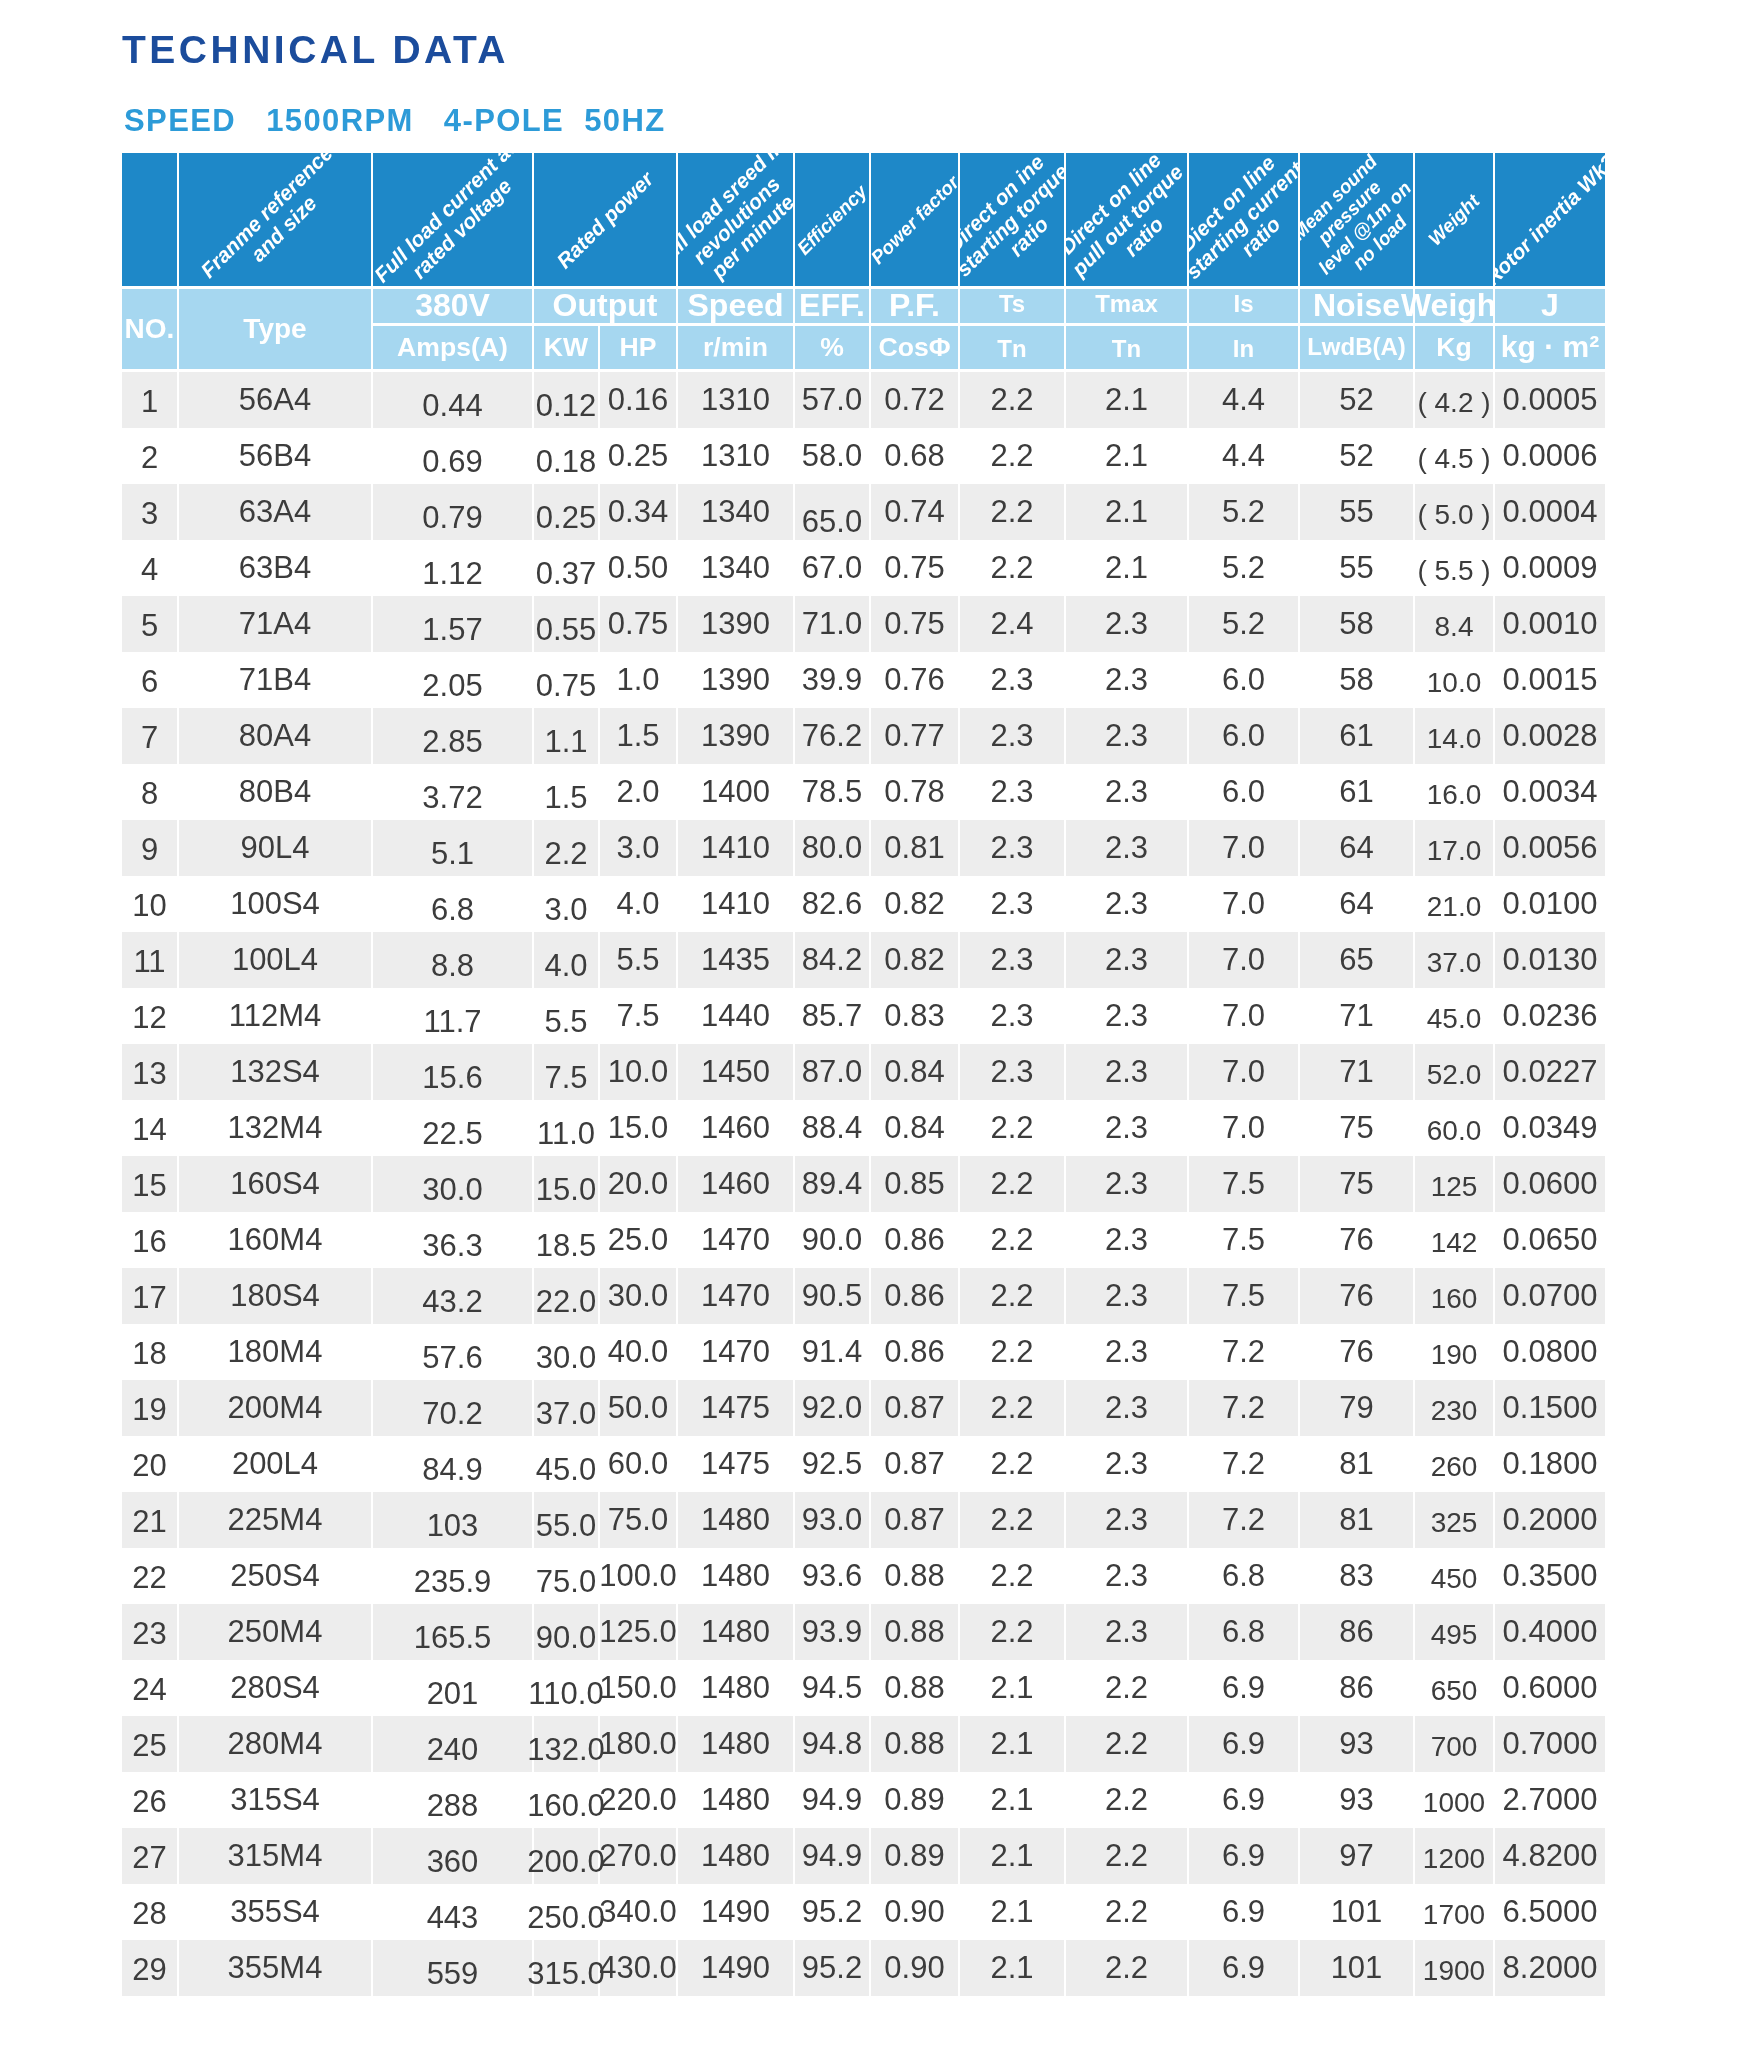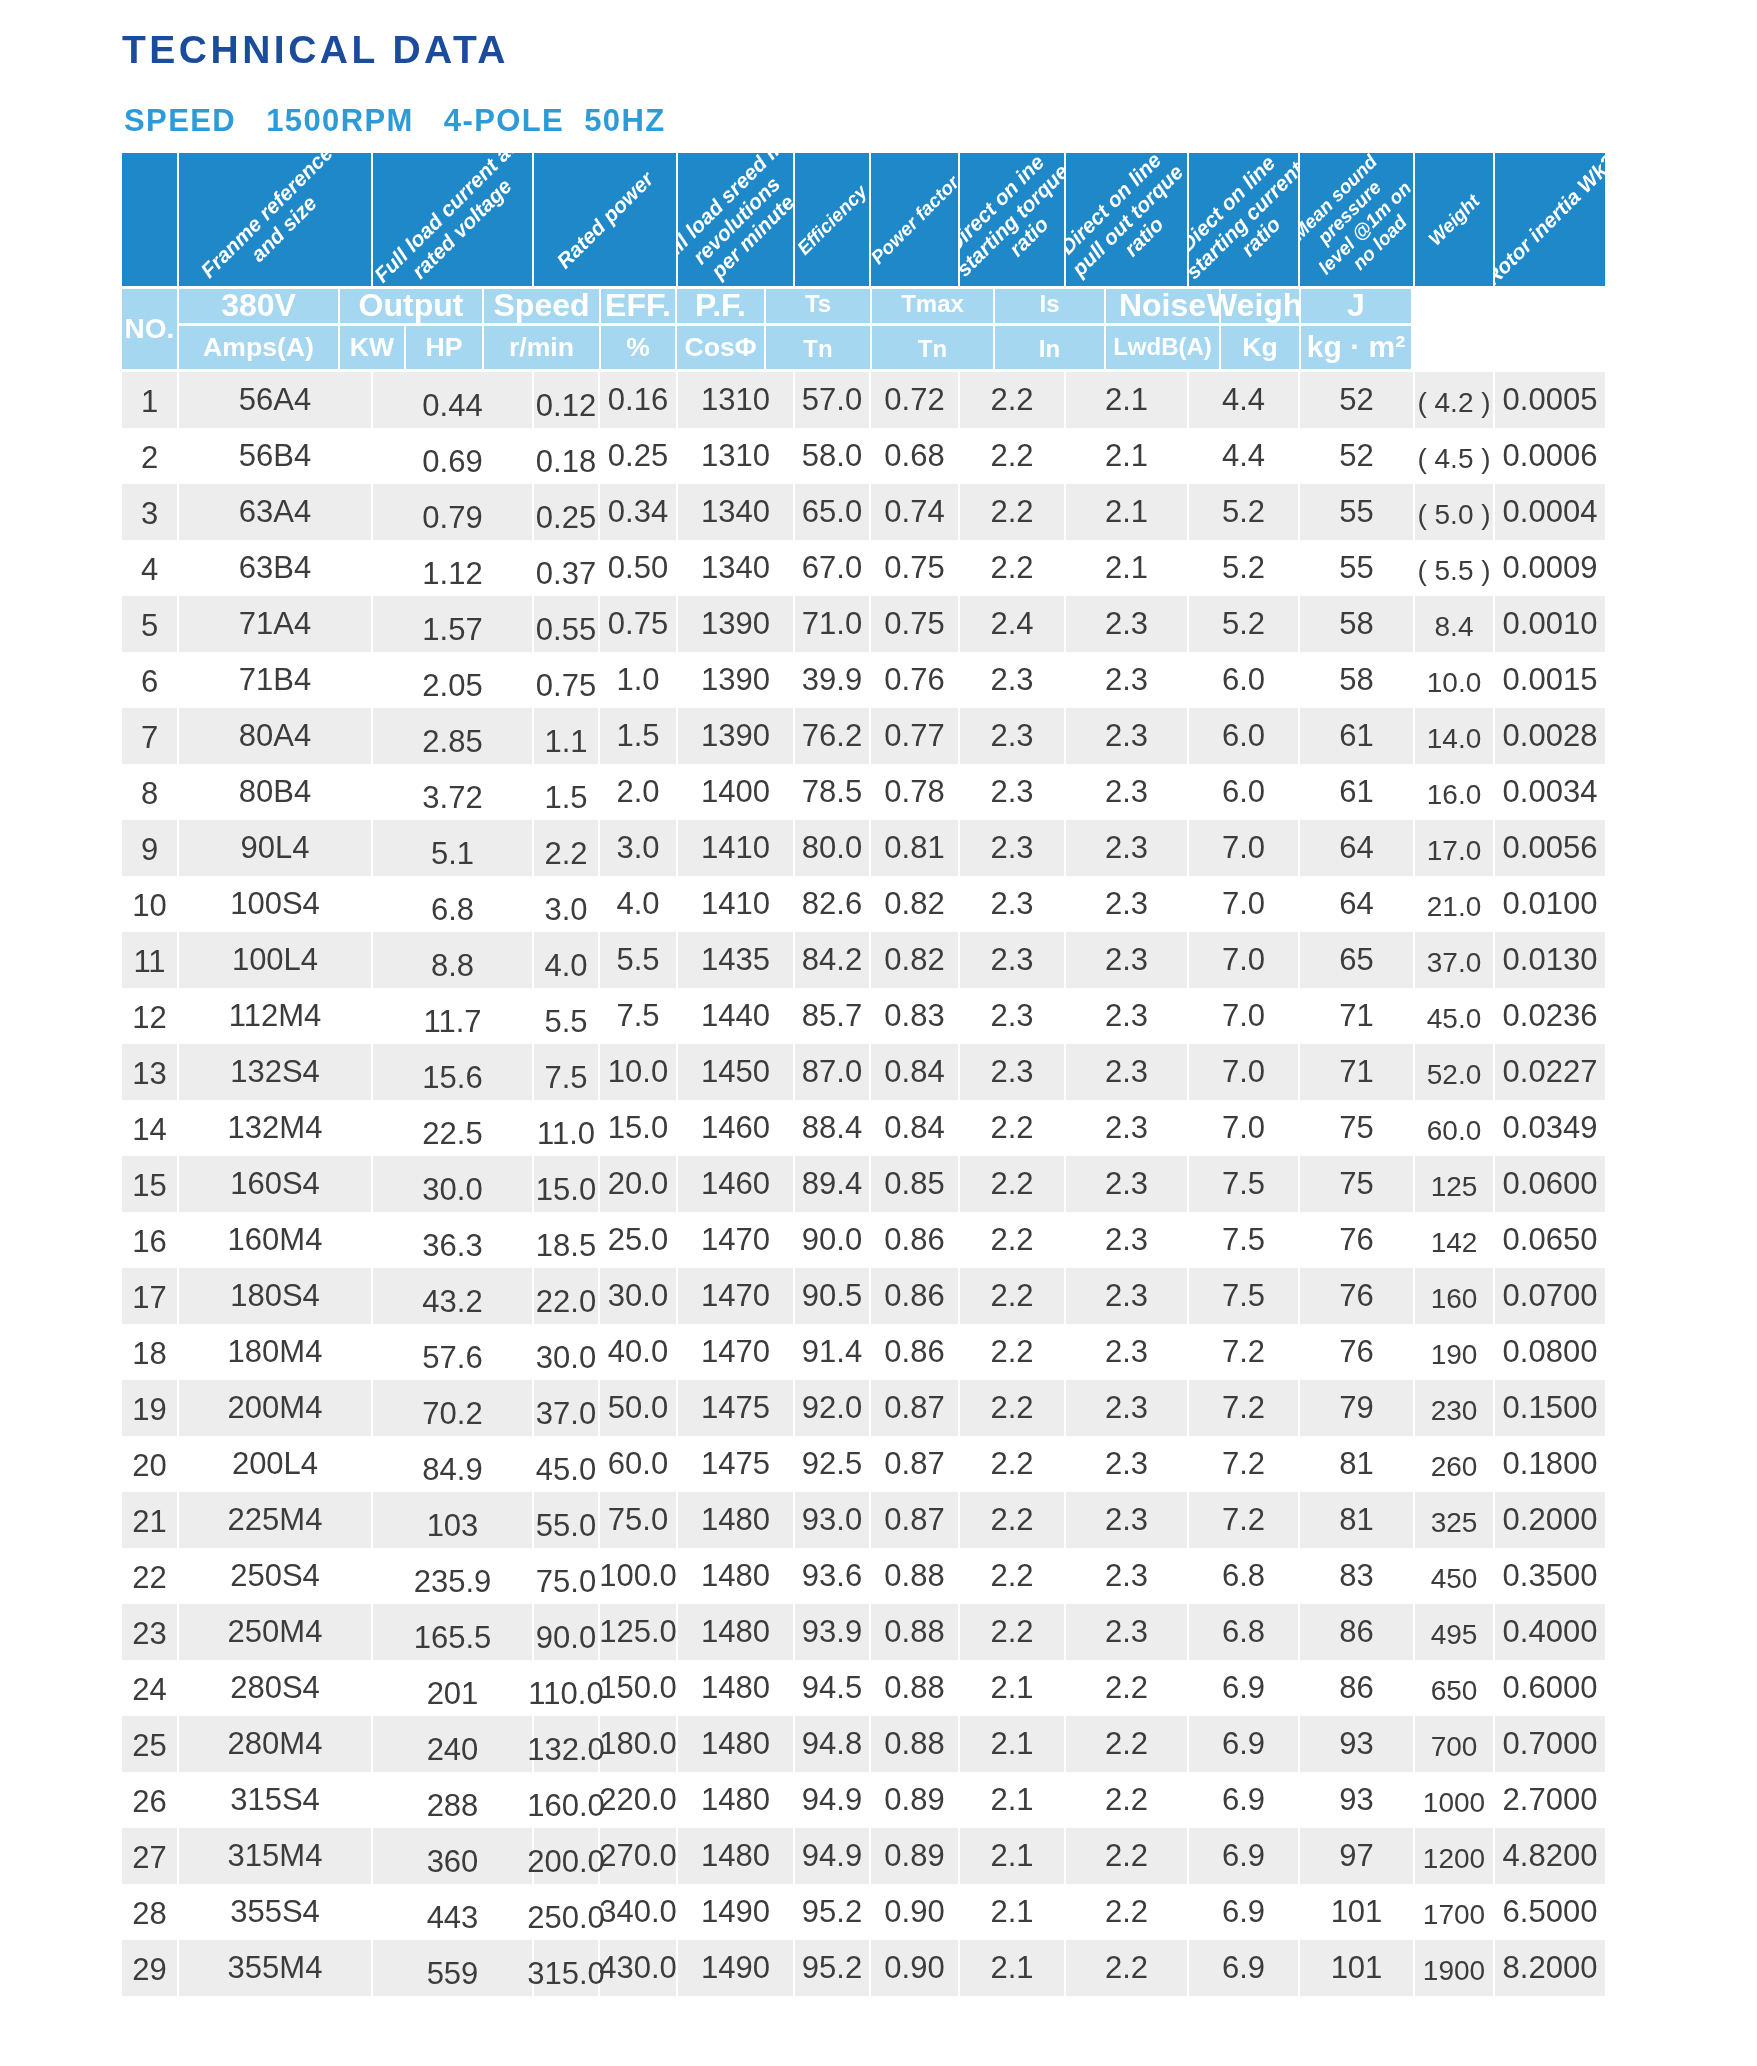--- a/index.html
+++ b/index.html
@@ -122,20 +122,23 @@
         <div class="diagtxt dsmall">Weight</div>
       </div>
       <div class="bcell last" style="width: 110px;">
         <div class="diagtxt">Rotor inertia Wk2</div>
       </div>
     </div>
   <div class="subhdr" id="sub-hdr">
       <div class="shcol" style="width: 57px;">
         <div class="shcell shfull" style="width: 100%;">NO.</div>
       </div>
+      <div class="shcol" style="width: 194px;">
+        <div class="shcell shfull" style="width: 100%;">Type</div>
+      </div>
       <div class="shcol" style="width: 161px;">
         <div class="shcell shtop">380V</div>
         <div class="shcell shbot">Amps(A)</div>
       </div>
       <div class="shcol" style="width: 144px;">
         <div class="shcell shtop">Output</div>
         <div class="botrow">
           <div class="shcell shbot" style="width: 66px; border-right: 2.1px solid rgb(255, 255, 255); height: 43px;">KW</div>
           <div class="shcell shbot" style="flex: 1 1 0%; height: 43px;">HP</div>
         </div>
@@ -278,21 +281,21 @@
         </div>
         <div class="dcell c-kw" style="width: 66px;">
           <span>0.25</span>
         </div>
         <div class="dcell c-hp" style="width: 78px;">
           <span>0.34</span>
         </div>
         <div class="dcell c-rmin" style="width: 117px;">
           <span>1340</span>
         </div>
-        <div class="dcell c-eff" style="width: 76px;">
+        <div class="dcell c-eff" style="width: 76px; align-items: flex-end;">
           <span>65.0</span>
         </div>
         <div class="dcell c-pf" style="width: 89px;">
           <span>0.74</span>
         </div>
         <div class="dcell c-ts" style="width: 106px;">
           <span>2.2</span>
         </div>
         <div class="dcell c-tmax" style="width: 123px;">
           <span>2.1</span>

